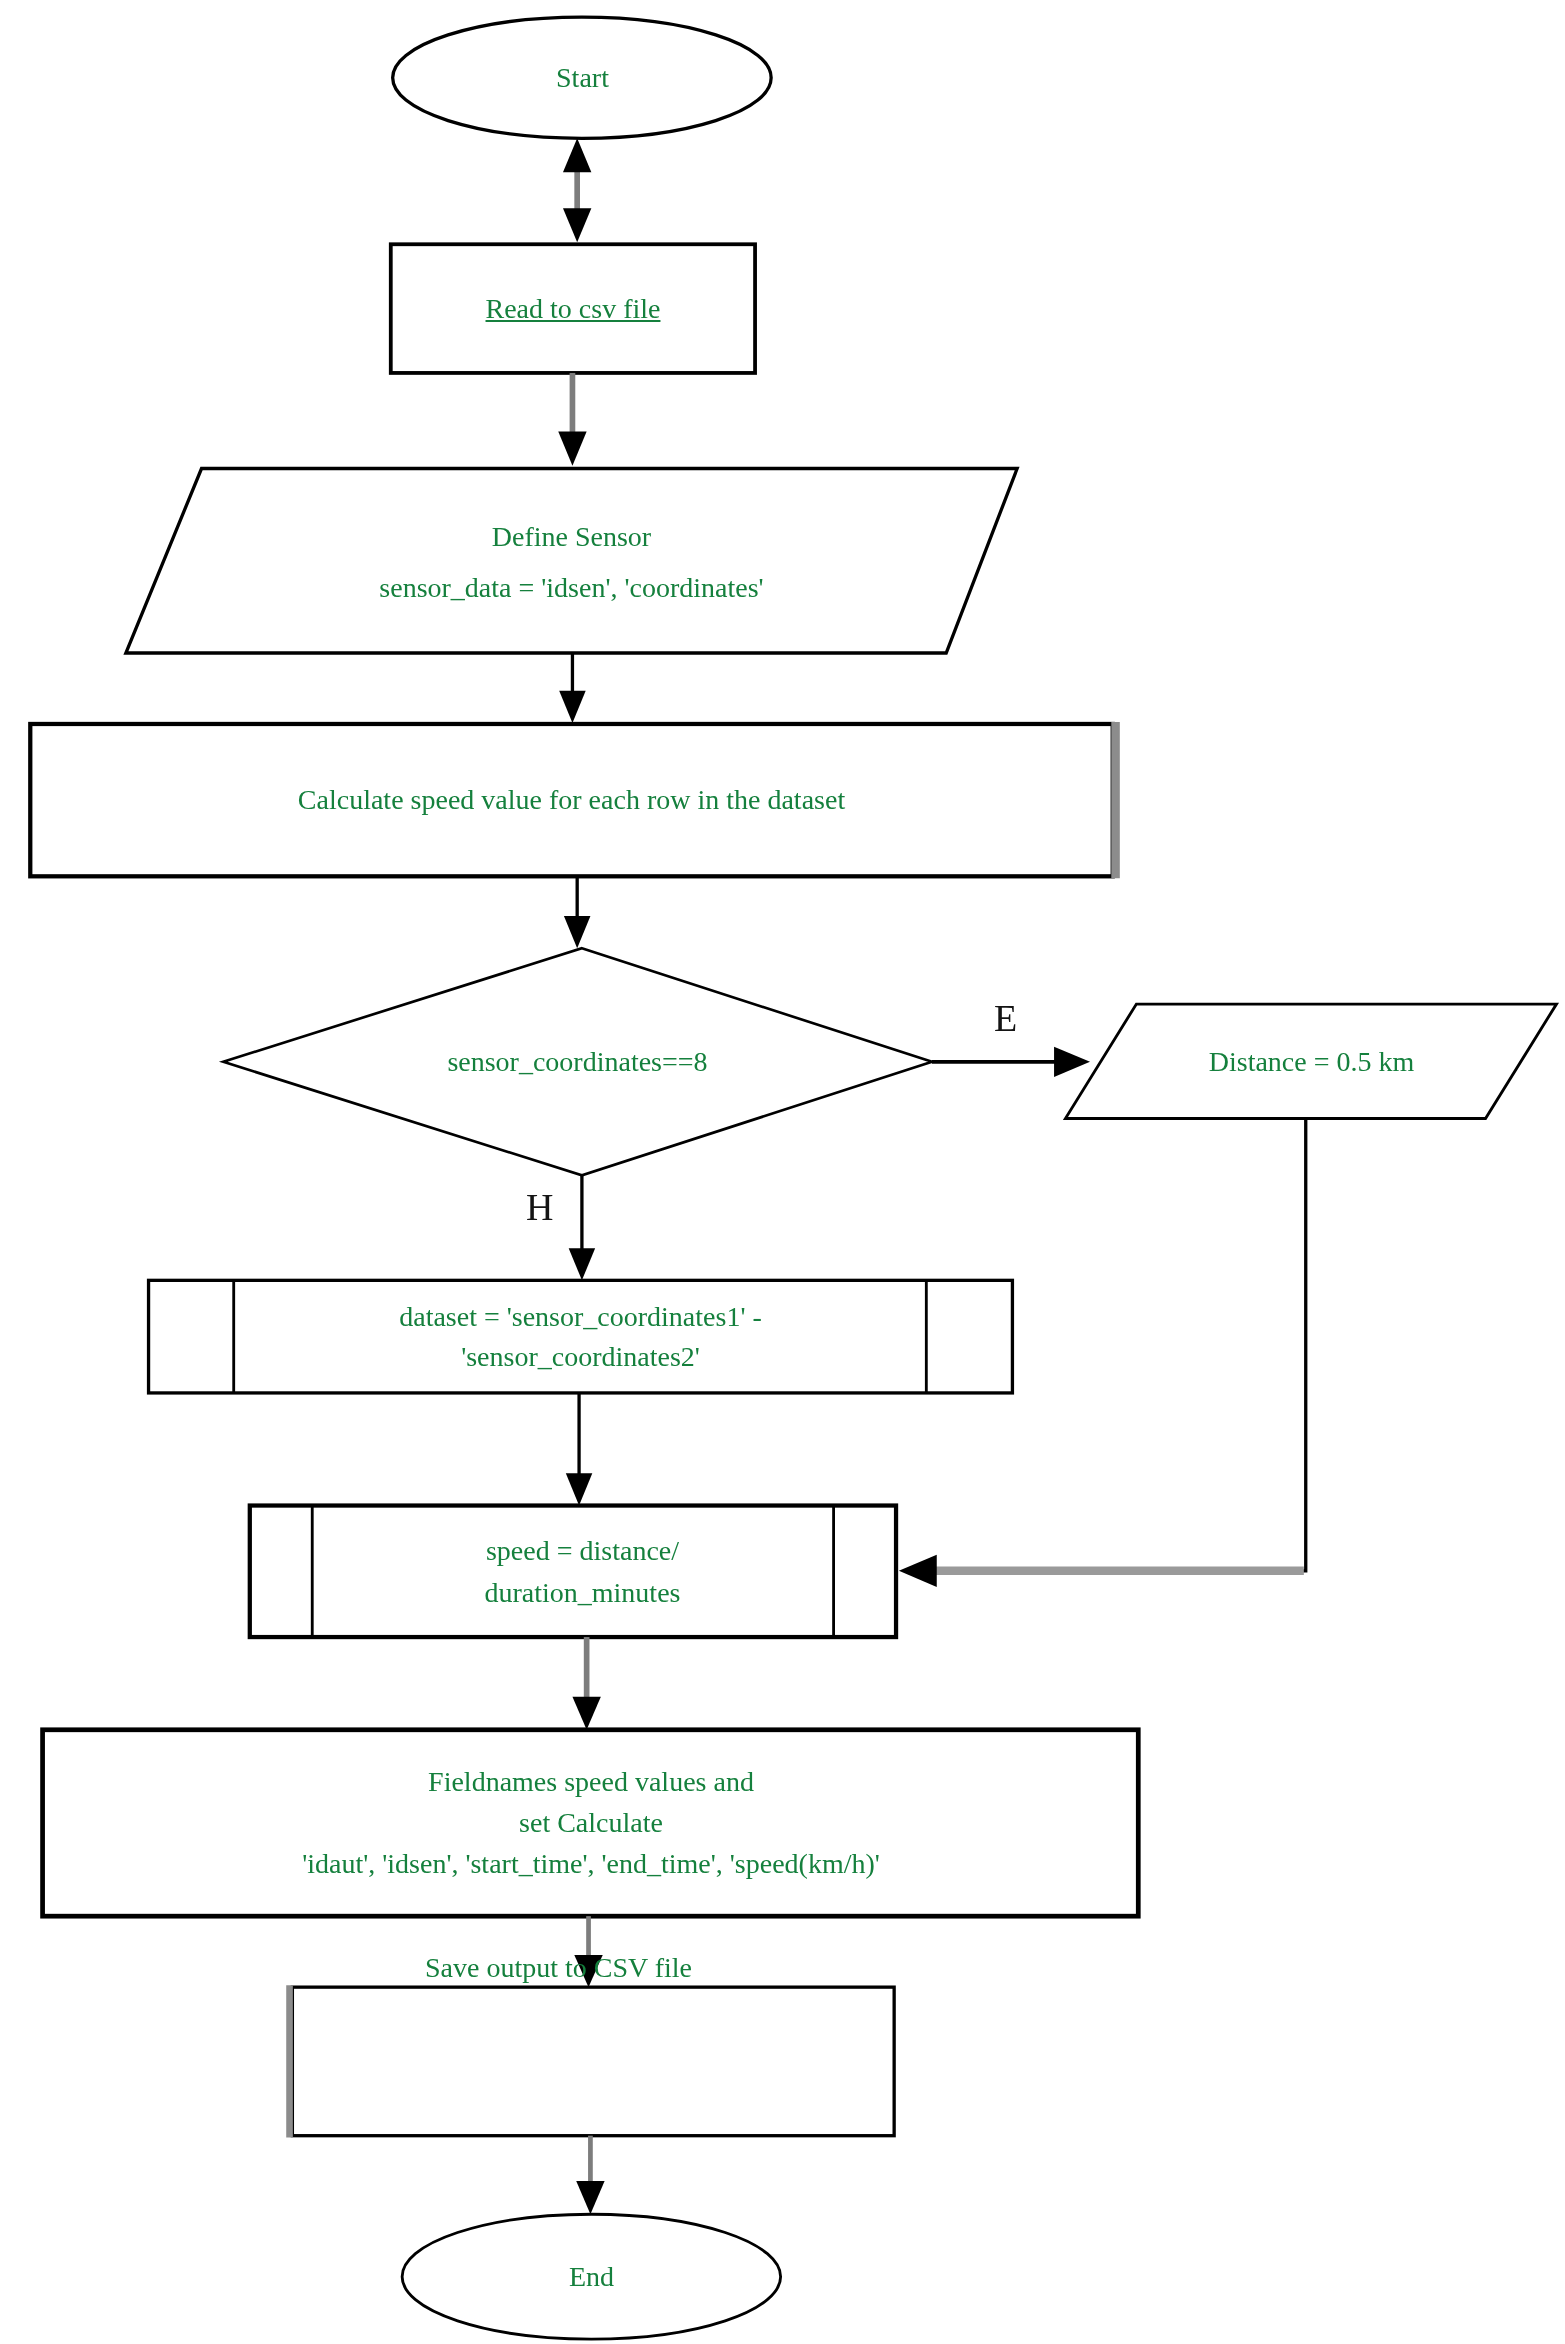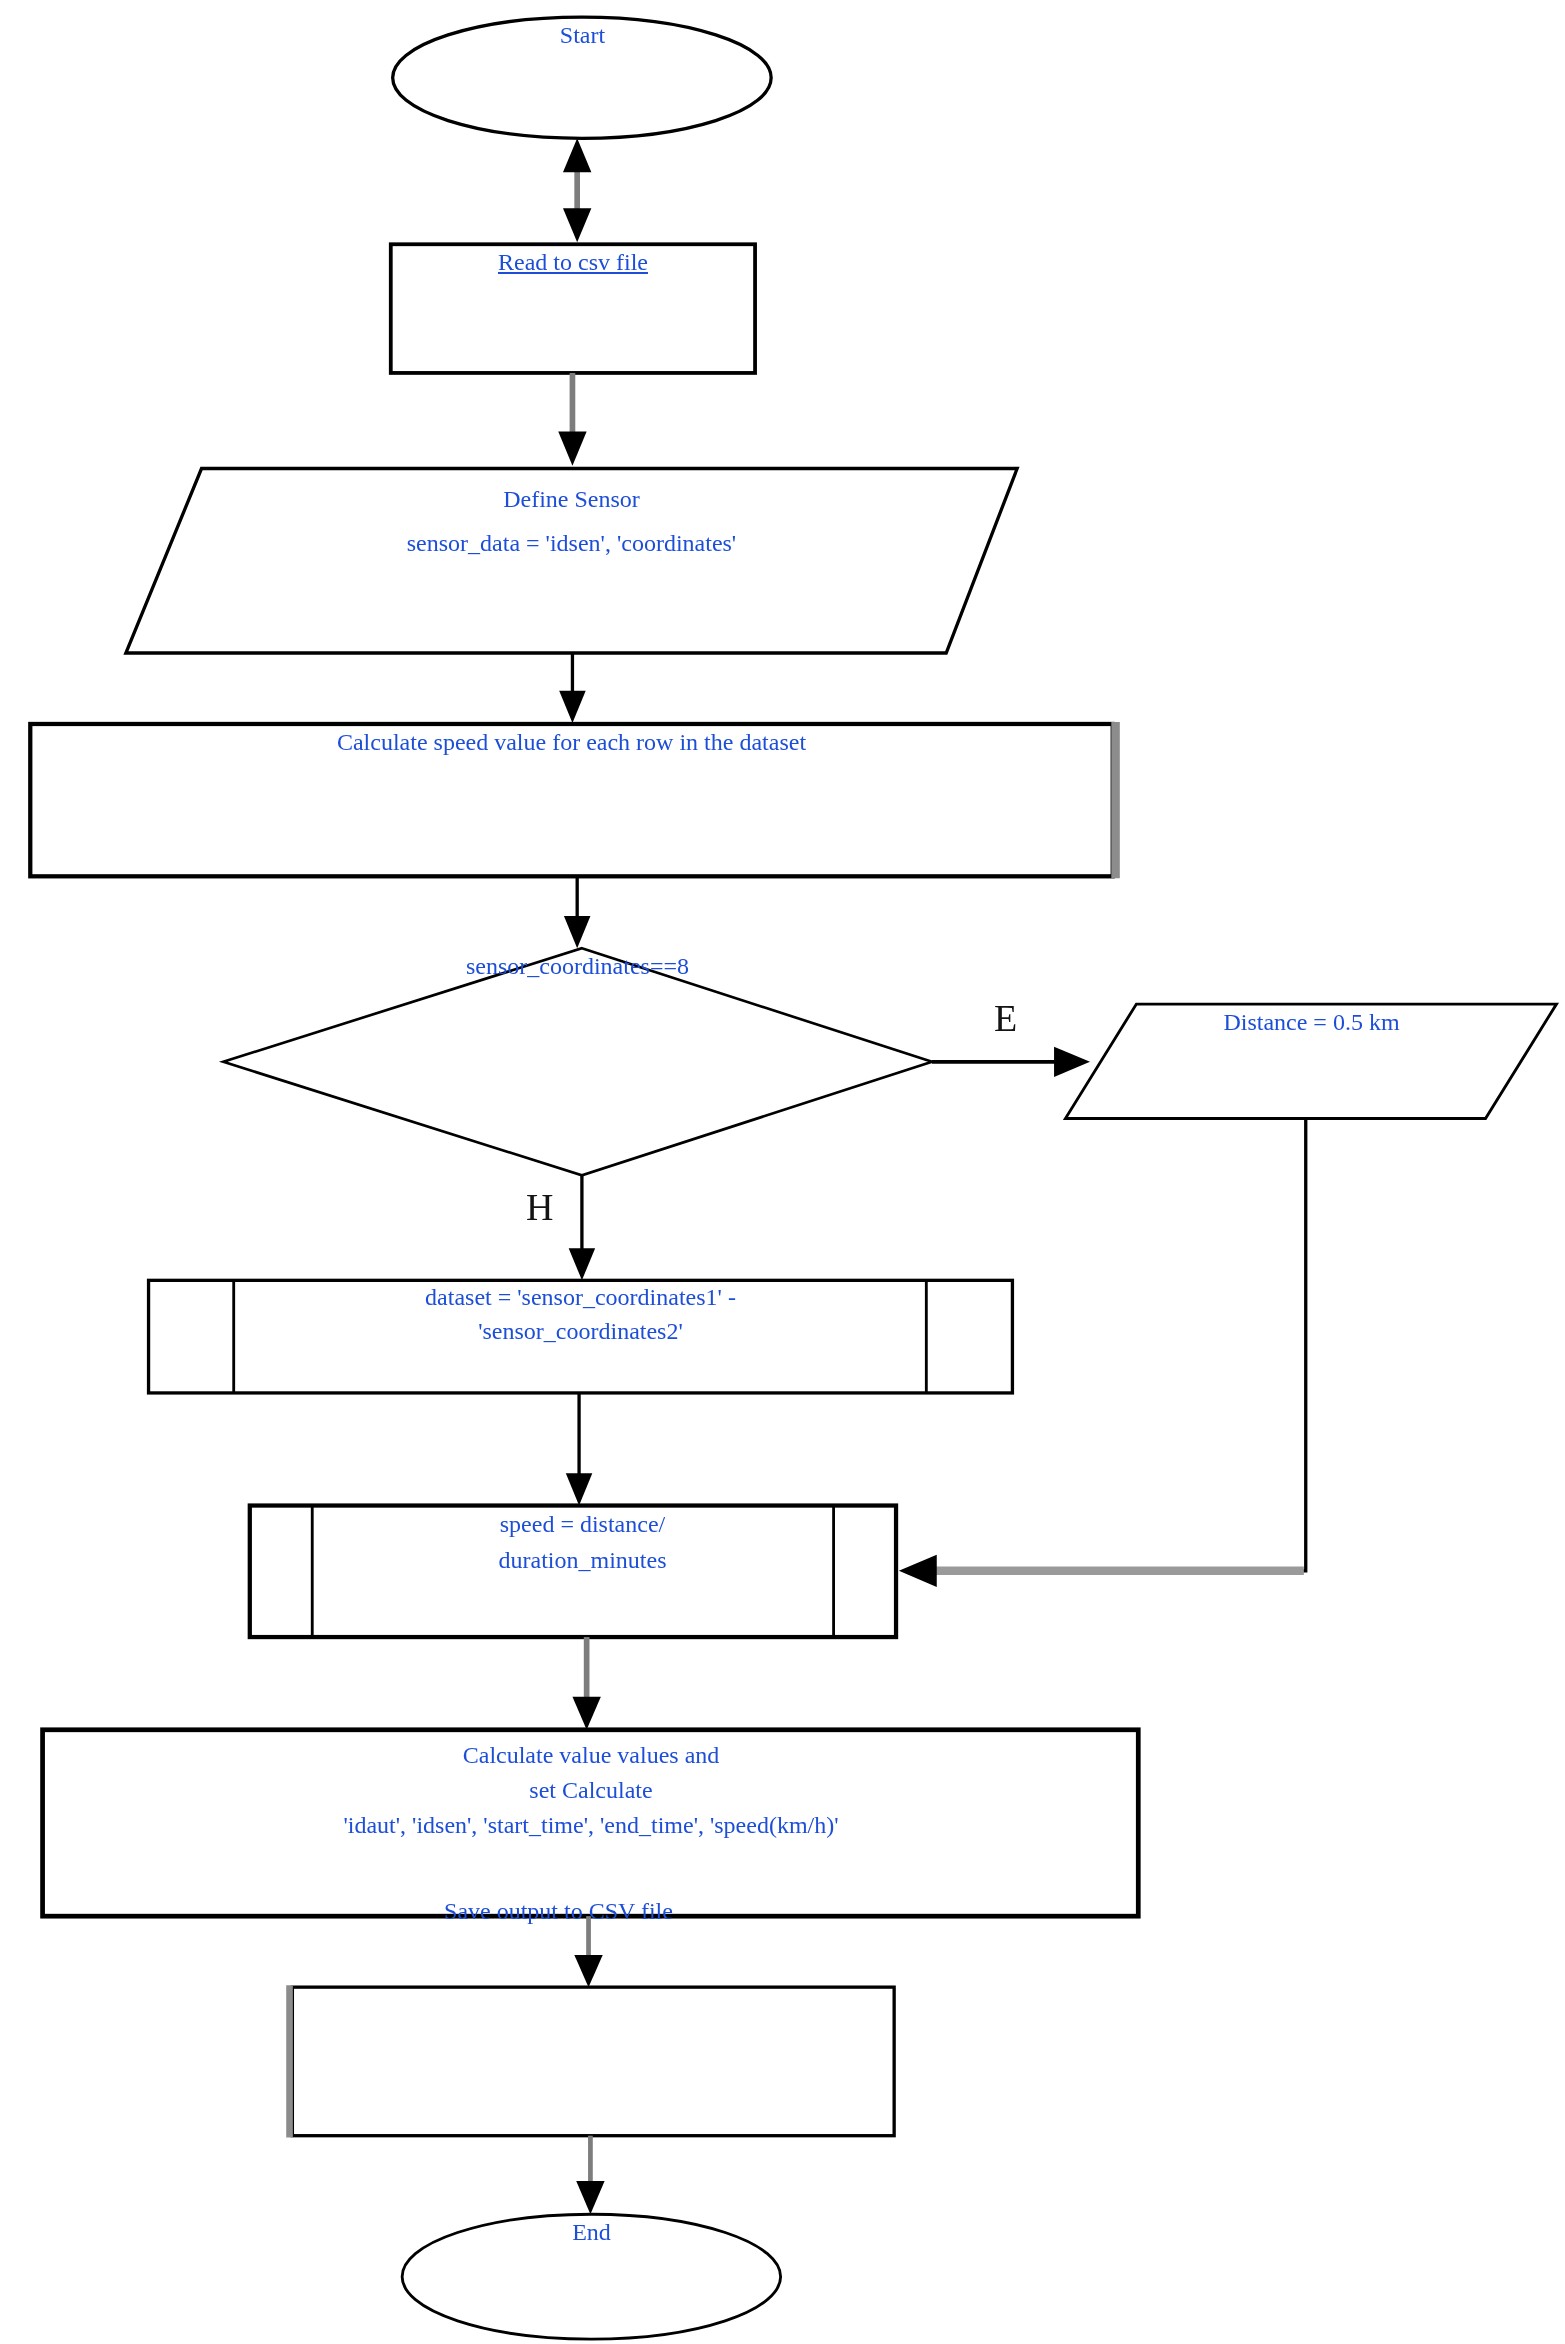--- a/index.html
+++ b/index.html
@@ -10,24 +10,25 @@
     font-family:"Liberation Serif","DejaVu Serif",serif;
     color:#141414;
     overflow:hidden;
   }
   .layer{position:absolute;left:0;top:0;}
   .lbl{
     position:absolute;
     display:flex;
     flex-direction:column;
     align-items:center;
+    justify-content:center;
     text-align:center;
-    font-size:24px;
+    font-size:28px;
     line-height:1.5;
-    color:#1d4ed8;
+    color:#15803d;
     white-space:nowrap;
   }
   .lbl .ln{display:block;}
   .edge-lbl{
     position:absolute;
     font-size:38px;
     color:#141414;
   }
 </style>
 </head>
@@ -134,21 +135,21 @@
     <span class="ln">dataset = 'sensor_coordinates1' -</span>
     <span class="ln">'sensor_coordinates2'</span>
   </div>
 
   <div class="lbl" style="left:312px;top:1506px;width:521px;height:132px;line-height:1.5;padding-left:10px;">
     <span class="ln">speed = distance/</span>
     <span class="ln">duration_minutes</span>
   </div>
 
   <div class="lbl" style="left:43px;top:1738px;width:1096px;height:171px;line-height:1.46;">
-    <span class="ln">Calculate value values and</span>
+    <span class="ln">Fieldnames speed values and</span>
     <span class="ln">set Calculate</span>
     <span class="ln">'idaut', 'idsen', 'start_time', 'end_time', 'speed(km/h)'</span>
   </div>
 
   <div class="lbl" style="left:292px;top:1893px;width:533px;height:149px;">
     <span class="ln">Save output to CSV file</span>
   </div>
 
   <div class="lbl" style="left:402px;top:2214px;width:379px;height:125px;">
     <span class="ln">End</span>

